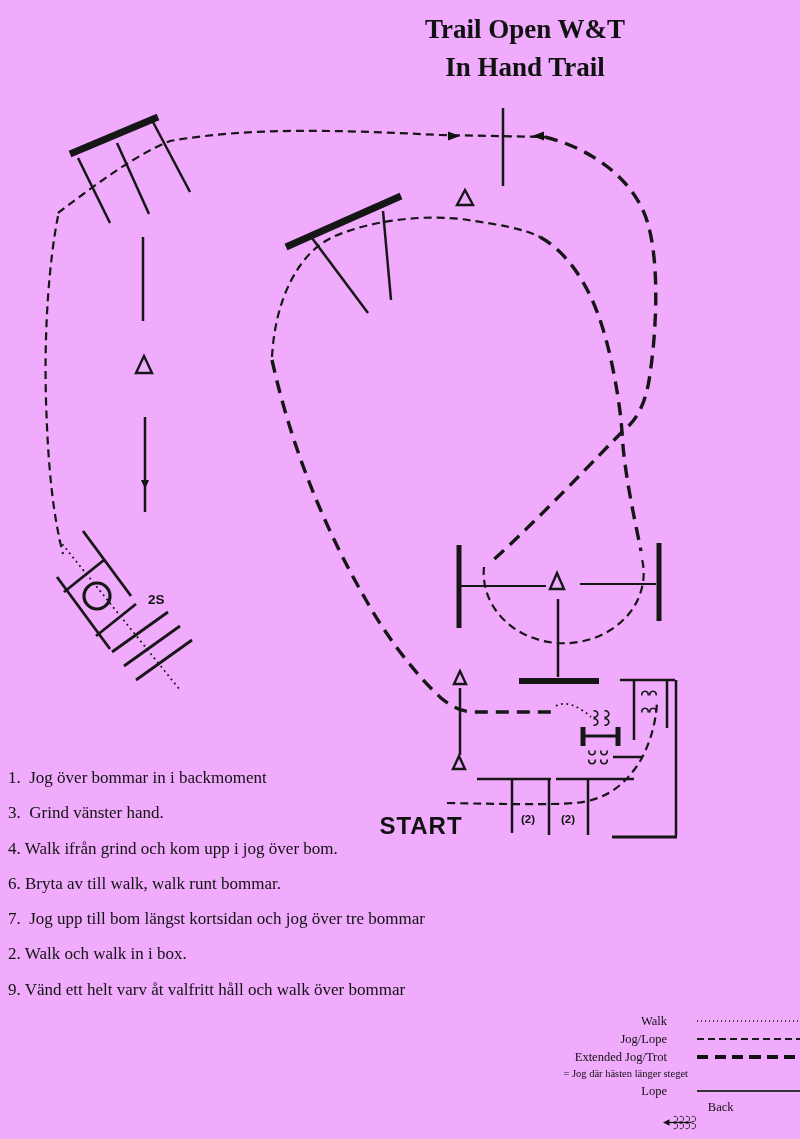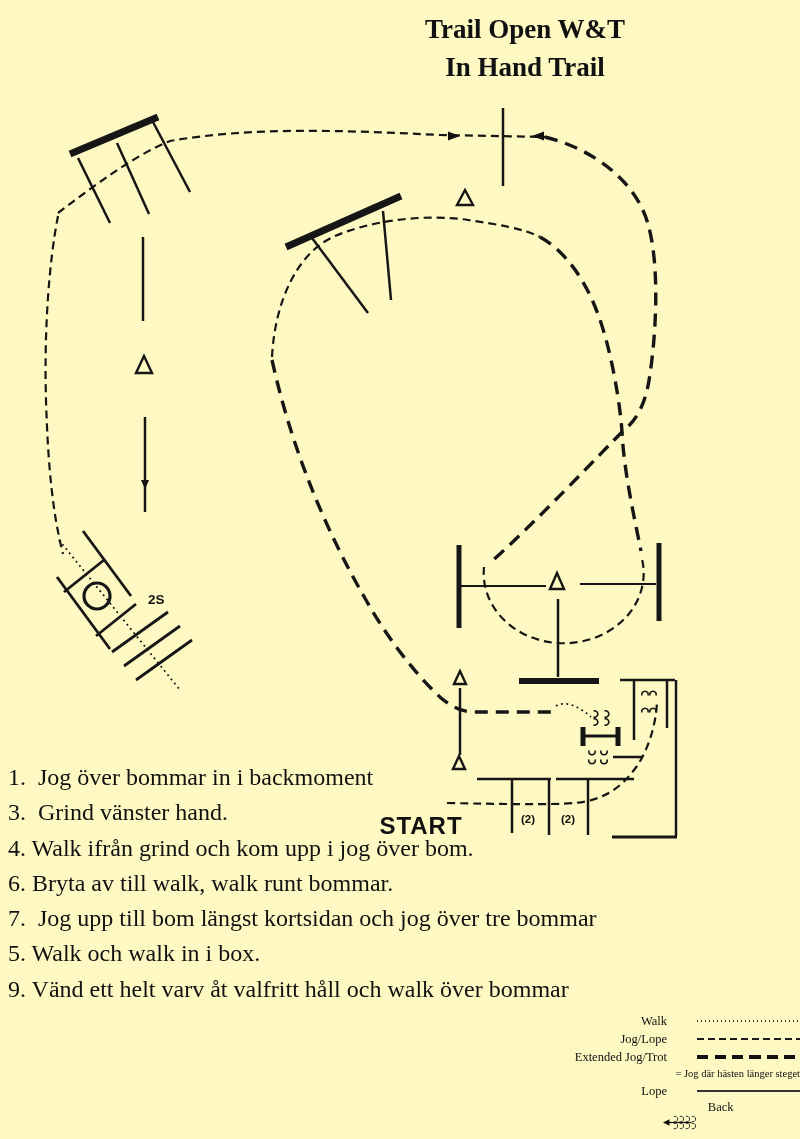--- a/index.html
+++ b/index.html
@@ -1,34 +1,34 @@
 <!DOCTYPE html>
 <html><head>
 <meta charset="utf-8">
 <style>
   html,body{margin:0;padding:0;background:#fff;}
-  #page{position:relative;width:800px;height:1139px;background:#fef9c3;overflow:hidden;
+  #page{position:relative;width:800px;height:1139px;background:#f0abfc;overflow:hidden;
         font-family:"Liberation Serif", serif;color:#111;}
   .title-block{position:absolute;top:10px;left:250px;width:550px;text-align:center;}
   .title-line{font-weight:bold;font-size:27px;line-height:38px;font-family:"Liberation Serif",serif;}
   svg.diagram{position:absolute;top:0;left:0;}
   svg.diagram line, svg.diagram path, svg.diagram rect, svg.diagram circle{stroke:#161616;fill:none;}
   .svg-label{fill:#111;stroke:none !important;}
   .instr-list{position:absolute;top:760px;left:8px;width:590px;}
-  .instr{font-size:24px;line-height:35.3px;white-space:pre-wrap;
+  .instr{font-size:17px;line-height:35.3px;white-space:pre-wrap;
          padding-left:27px;text-indent:-27px;font-family:"Liberation Serif",serif;}
   .legend{position:absolute;top:1012px;left:560px;width:240px;font-family:"Liberation Serif",serif;}
   .legend-row{display:flex;align-items:center;height:18px;gap:24px;}
   .legend-label{width:107px;text-align:right;font-size:12.5px;flex:none;}
   .legend-sample{margin-left:6px;width:125px;flex:none;}
   .ls-dotted{height:2px;background:repeating-linear-gradient(90deg,#3a3a3a 0 1.5px,transparent 1.5px 4px);}
   .ls-dashed{height:2.2px;background:repeating-linear-gradient(90deg,#1c1c1c 0 7px,transparent 7px 11px);}
   .ls-heavy{height:3.6px;background:repeating-linear-gradient(90deg,#111 0 11px,transparent 11px 17.5px);}
   .ls-solid{height:2px;background:#333;}
-  .legend-note{font-size:10.5px;text-align:right;height:16px;line-height:16px;}
+  .legend-note{font-size:10.5px;text-align:right;padding-right:112px;height:16px;line-height:16px;}
   .legend-back-row{display:flex;align-items:center;height:30px;flex-direction:column;}
   .back-symbol{margin-left:4px;}
 </style>
 </head>
 <body>
 
 <div id="page">
 
   <div class="title-block">
     <div class="title-line">Trail Open W&amp;T</div>
@@ -149,21 +149,21 @@
     <text class="svg-label" x="528" y="823" text-anchor="middle" font-family="Liberation Sans, sans-serif" font-weight="bold" font-size="11.5">(2)</text>
     <text class="svg-label" x="568" y="823" text-anchor="middle" font-family="Liberation Sans, sans-serif" font-weight="bold" font-size="11.5">(2)</text>
   </svg>
 
   <div class="instr-list">
     <div class="instr">1.  Jog över bommar in i backmoment</div>
     <div class="instr">3.  Grind vänster hand.</div>
     <div class="instr">4. Walk ifrån grind och kom upp i jog över bom.</div>
     <div class="instr">6. Bryta av till walk, walk runt bommar.</div>
     <div class="instr">7.  Jog upp till bom längst kortsidan och jog över tre bommar</div>
-    <div class="instr">5. Walk och walk in i box.</div>
+    <div class="instr">2. Walk och walk in i box.</div>
     <div class="instr">9. Vänd ett helt varv åt valfritt håll och walk över bommar</div>
   </div>
 
   <div class="legend">
     <div class="legend-row">
       <span class="legend-label">Walk</span>
       <span class="legend-sample ls-dotted"></span>
     </div>
     <div class="legend-row">
       <span class="legend-label">Jog/Lope</span>

